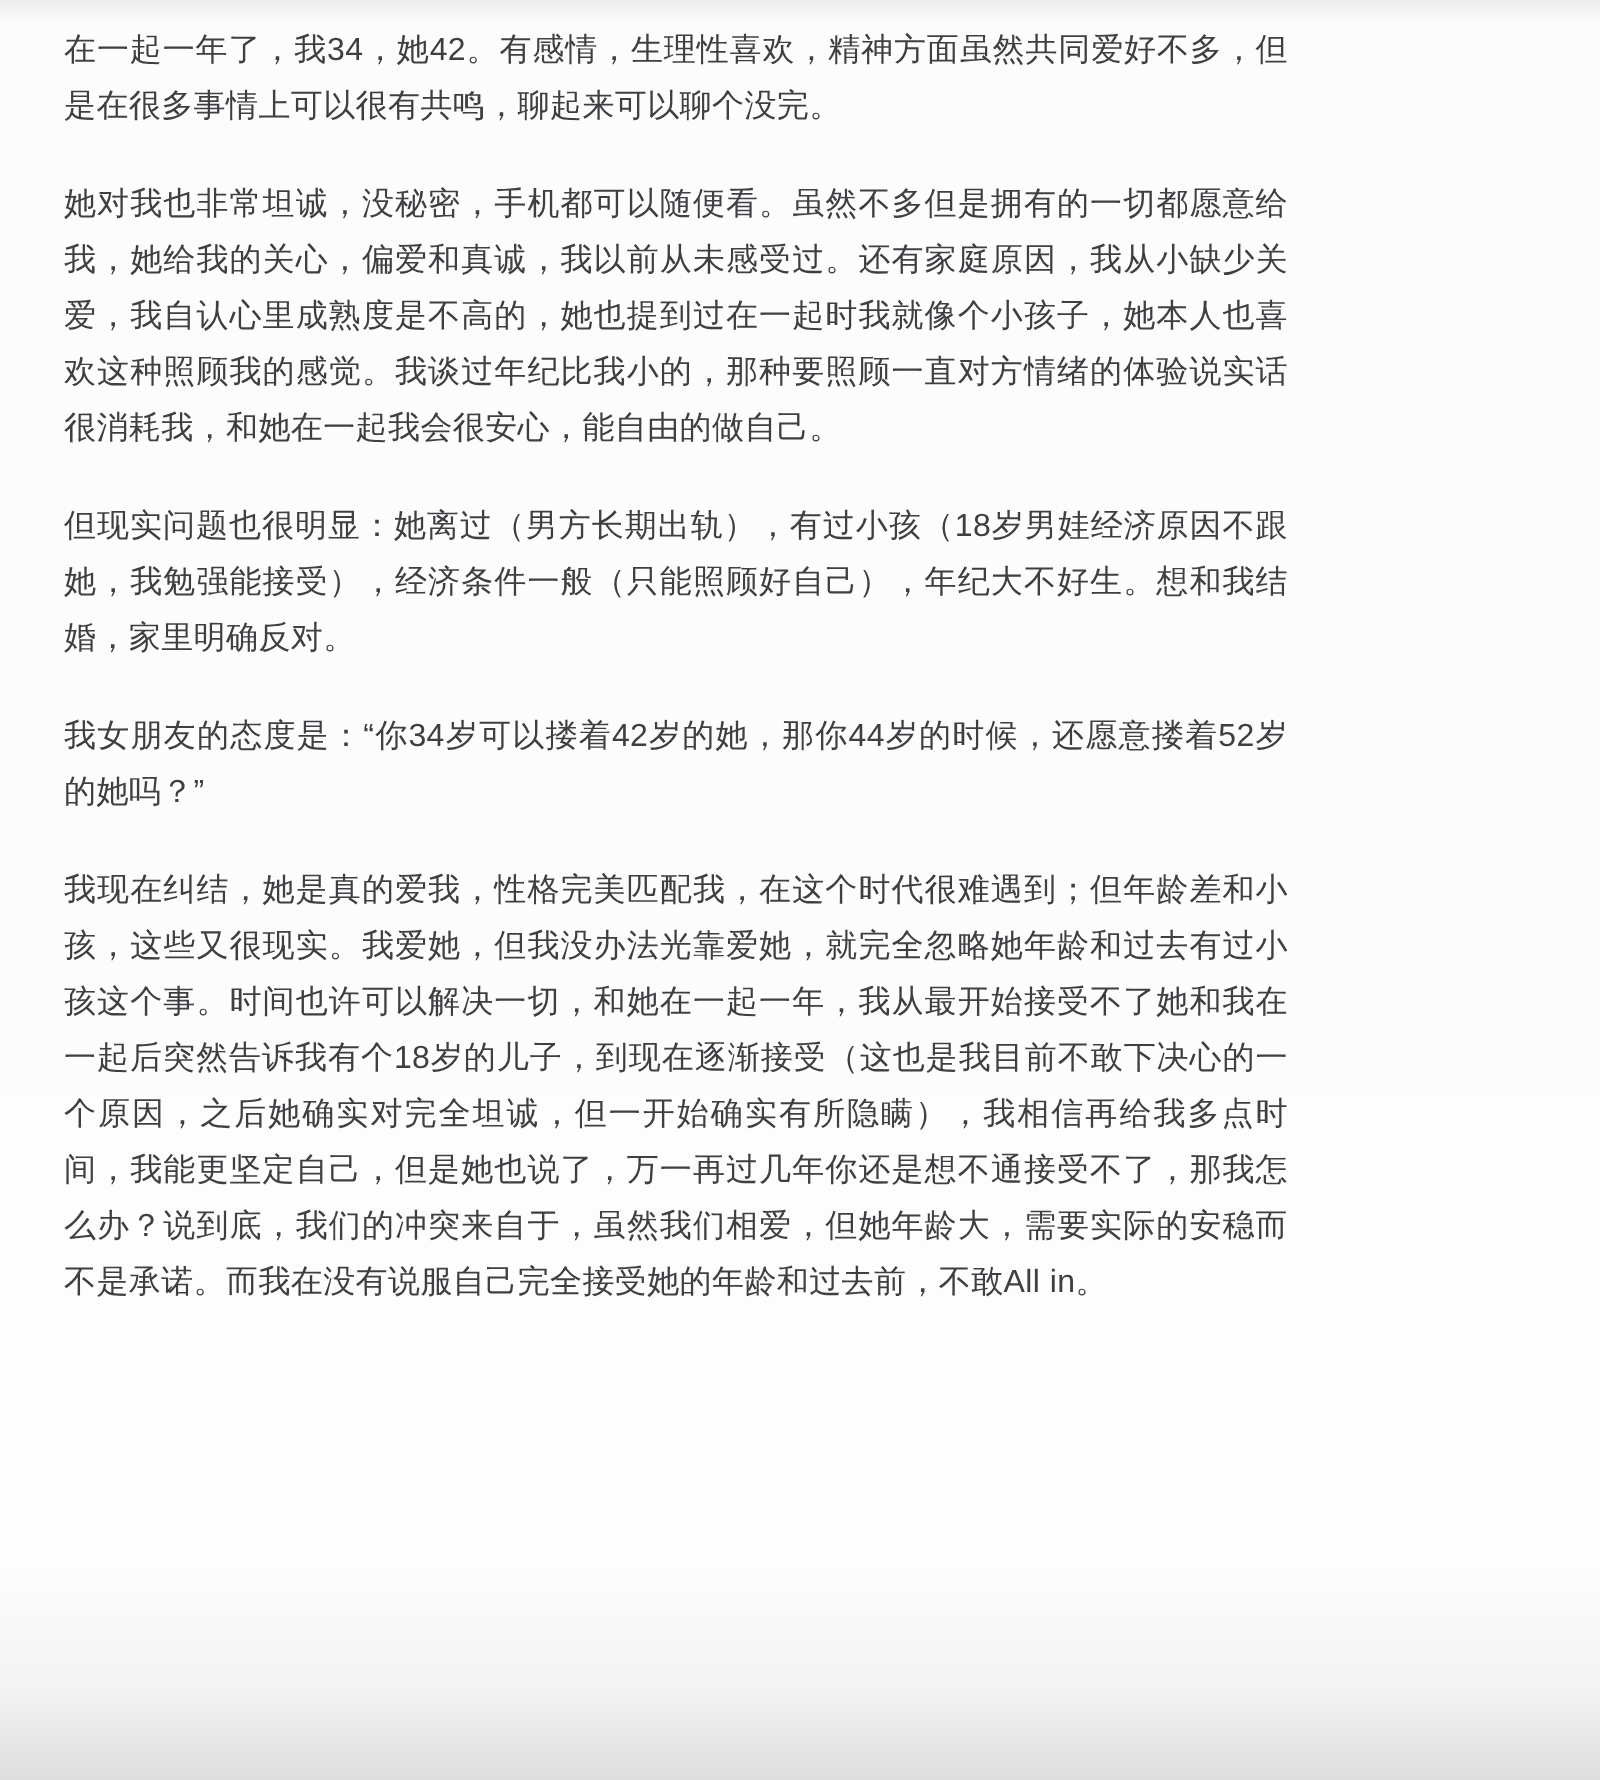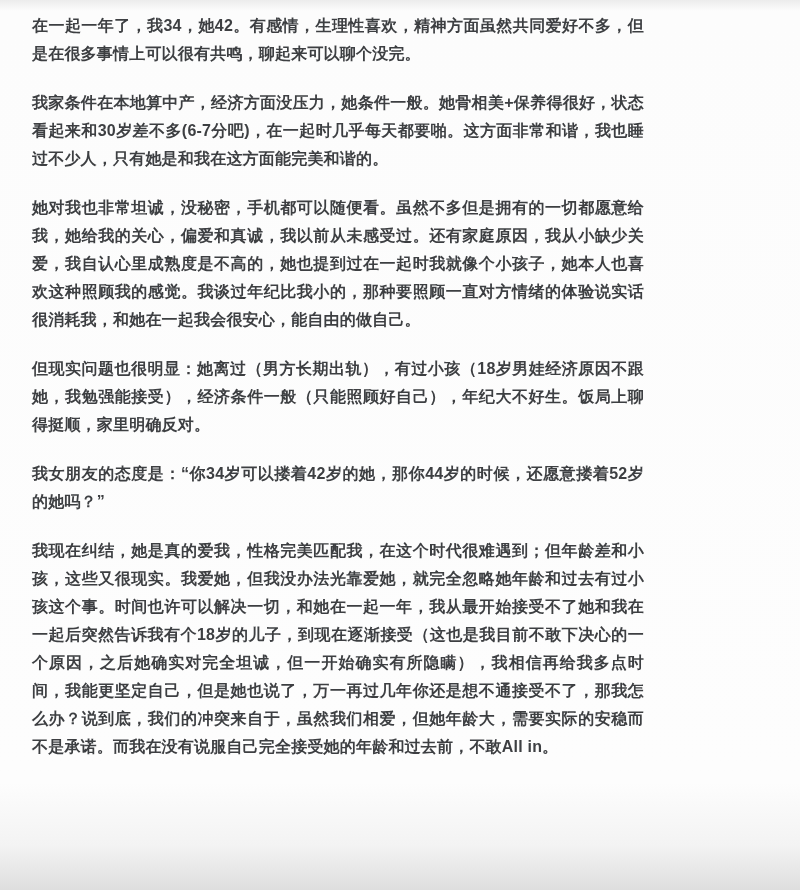--- a/index.html
+++ b/index.html
@@ -16,39 +16,37 @@
       #fcfcfc 1.2%,
       #fdfdfd 88%,
       #f3f3f3 95%,
       #dedede 100%);
   }
   .page {
     box-sizing: border-box;
     width: 675px;
     height: 890px;
     padding: 12px 31px 0 32px;
-    font-weight: bold;
   }
   .para {
     margin: 0 0 21px 0;
     font-size: 16px;
     line-height: 28px;
     color: #3d3f42;
     text-align: justify;
     letter-spacing: 0.2px;
     word-break: break-word;
   }
   .para:last-child {
     margin-bottom: 0;
   }
 </style>
 </head>
 <body>
 
 <div class="page">
   <p class="para">在一起一年了，我34，她42。有感情，生理性喜欢，精神方面虽然共同爱好不多，但是在很多事情上可以很有共鸣，聊起来可以聊个没完。</p>
-  <p class="para">我家条件在本地算中产，经济方面没压力，她条件一般。她骨相美+保养得很好，状态看起来和30岁差不多(6-7分吧)，在一起时几乎每天都要啪。这方面非常和谐，我也睡过不少人，只有她是和我在这方面能完美和谐的。</p>
   <p class="para">她对我也非常坦诚，没秘密，手机都可以随便看。虽然不多但是拥有的一切都愿意给我，她给我的关心，偏爱和真诚，我以前从未感受过。还有家庭原因，我从小缺少关爱，我自认心里成熟度是不高的，她也提到过在一起时我就像个小孩子，她本人也喜欢这种照顾我的感觉。我谈过年纪比我小的，那种要照顾一直对方情绪的体验说实话很消耗我，和她在一起我会很安心，能自由的做自己。</p>
-  <p class="para">但现实问题也很明显：她离过（男方长期出轨），有过小孩（18岁男娃经济原因不跟她，我勉强能接受），经济条件一般（只能照顾好自己），年纪大不好生。饭局上聊得挺顺，家里明确反对。</p>
+  <p class="para">但现实问题也很明显：她离过（男方长期出轨），有过小孩（18岁男娃经济原因不跟她，我勉强能接受），经济条件一般（只能照顾好自己），年纪大不好生。想和我结婚，家里明确反对。</p>
   <p class="para">我女朋友的态度是：“你34岁可以搂着42岁的她，那你44岁的时候，还愿意搂着52岁的她吗？”</p>
   <p class="para">我现在纠结，她是真的爱我，性格完美匹配我，在这个时代很难遇到；但年龄差和小孩，这些又很现实。我爱她，但我没办法光靠爱她，就完全忽略她年龄和过去有过小孩这个事。时间也许可以解决一切，和她在一起一年，我从最开始接受不了她和我在一起后突然告诉我有个18岁的儿子，到现在逐渐接受（这也是我目前不敢下决心的一个原因，之后她确实对完全坦诚，但一开始确实有所隐瞒），我相信再给我多点时间，我能更坚定自己，但是她也说了，万一再过几年你还是想不通接受不了，那我怎么办？说到底，我们的冲突来自于，虽然我们相爱，但她年龄大，需要实际的安稳而不是承诺。而我在没有说服自己完全接受她的年龄和过去前，不敢All in。</p>
 
 </div>
 
 </body></html>

